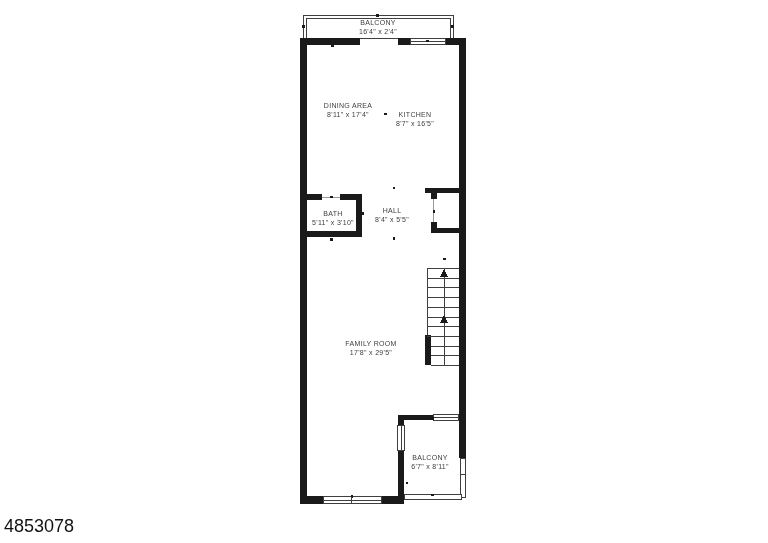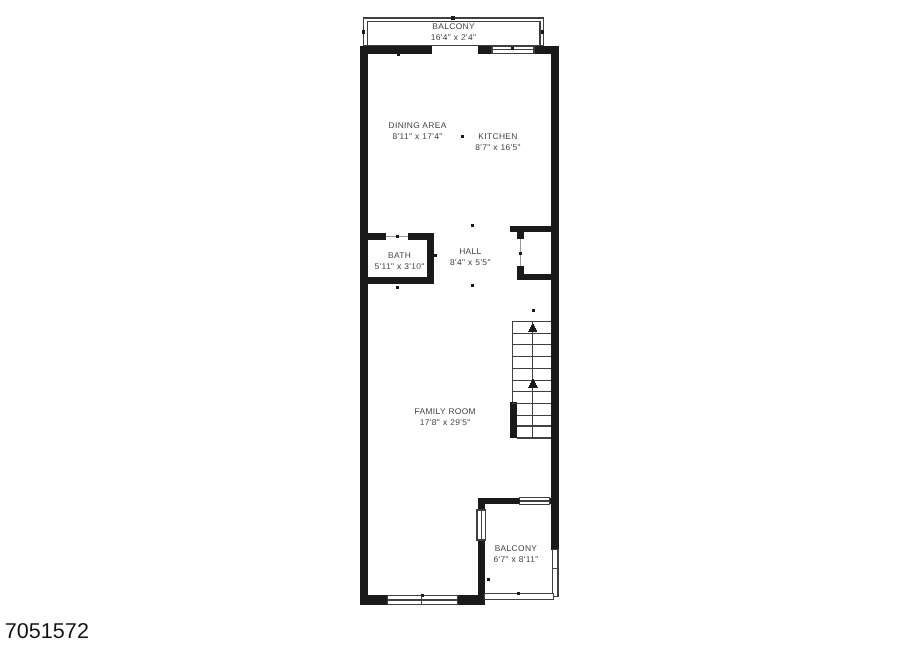--- a/index.html
+++ b/index.html
@@ -154,14 +154,14 @@
   </div>
   <div class="room-label" style="left:371px;top:348px">
     <div class="rname">FAMILY ROOM</div>
     <div class="rdims">17'8" x 29'5"</div>
   </div>
   <div class="room-label" style="left:430px;top:462px">
     <div class="rname">BALCONY</div>
     <div class="rdims">6'7" x 8'11"</div>
   </div>
 
-  <div class="plan-id">7051572</div>
+  <div class="plan-id">4853078</div>
 </div>
 
 </body></html>

